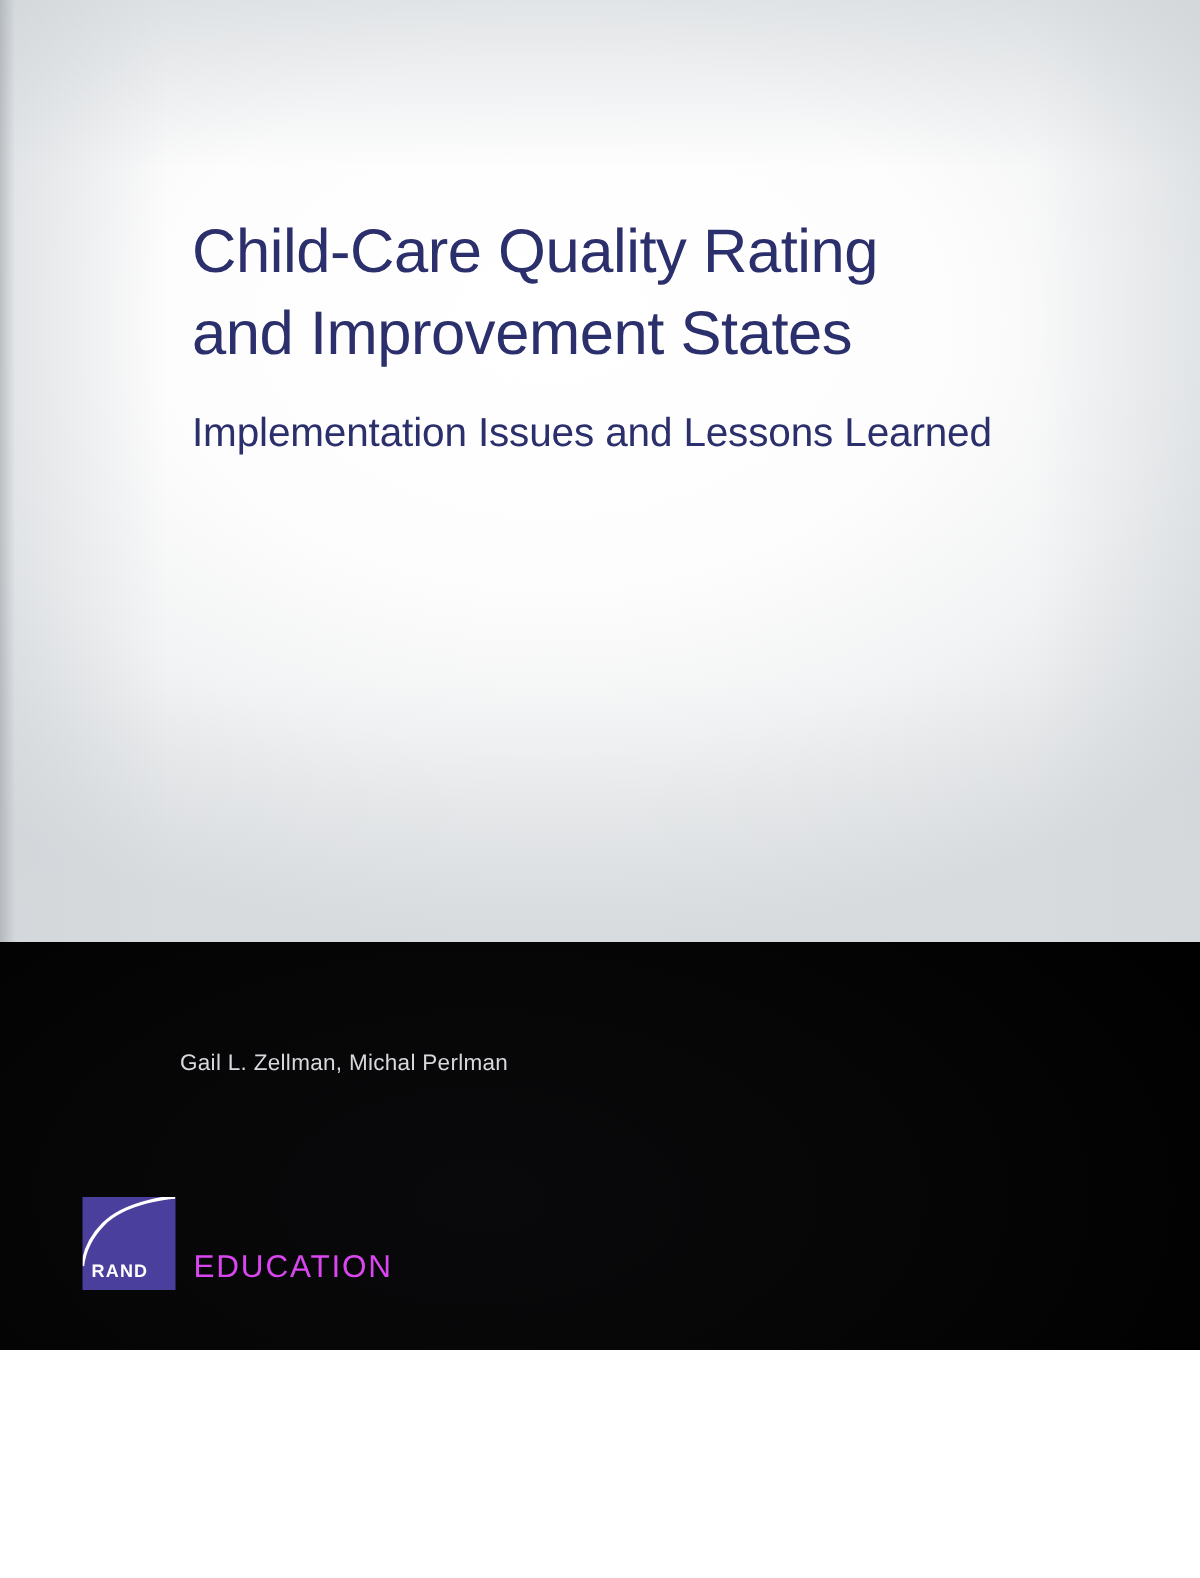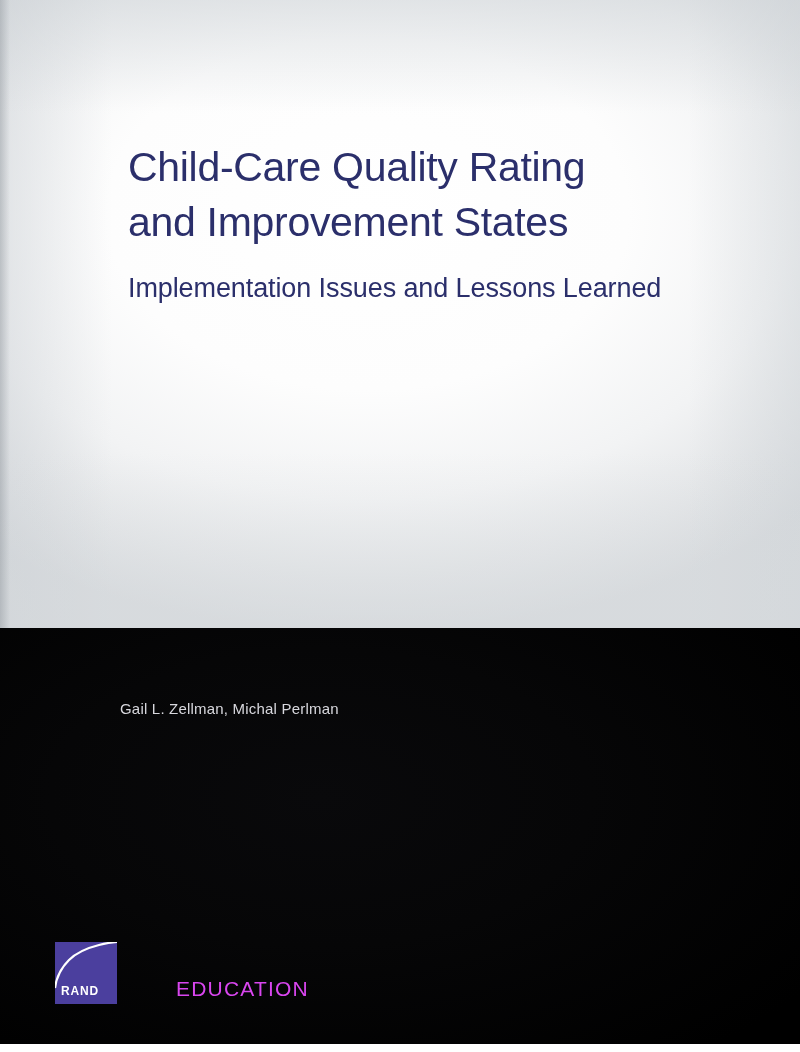--- a/index.html
+++ b/index.html
@@ -9,21 +9,21 @@
   }
   body {
     width: 800px;
     height: 1052px;
     overflow: hidden;
     font-family: "Liberation Sans", sans-serif;
   }
   .cover {
     position: relative;
     width: 800px;
-    height: 1044px;
+    height: 900px;
     background: #000000;
     overflow: hidden;
   }
   
   .top-panel {
     position: absolute;
     left: 0;
     top: 0;
     width: 800px;
     height: 628px;
@@ -98,21 +98,20 @@
     letter-spacing: 0.2px;
     white-space: nowrap;
   }
   
   .logo-row {
     position: absolute;
     left: 55px;
     bottom: 40px;
     display: flex;
     align-items: flex-end;
-    gap: 47px;
   }
   .rand-mark {
     position: relative;
     width: 62px;
     height: 62px;
     background: #4b3f9e;
     overflow: hidden;
   }
   .rand-mark .swoosh {
     position: absolute;

